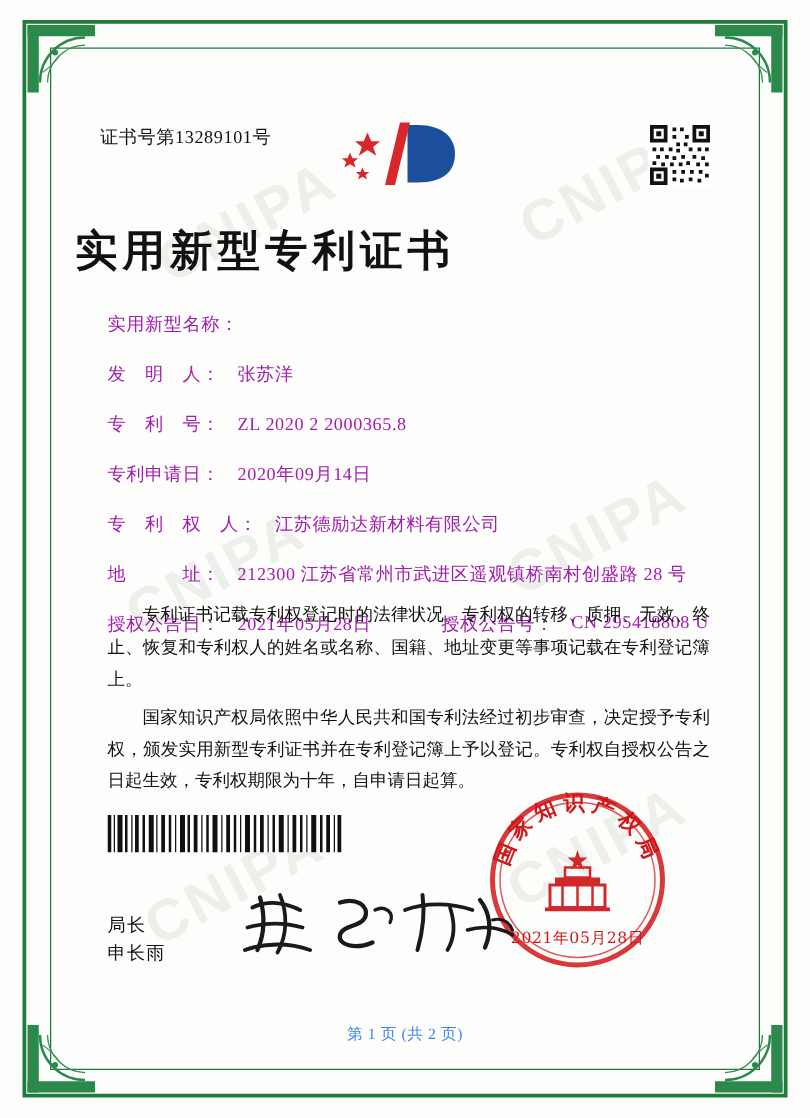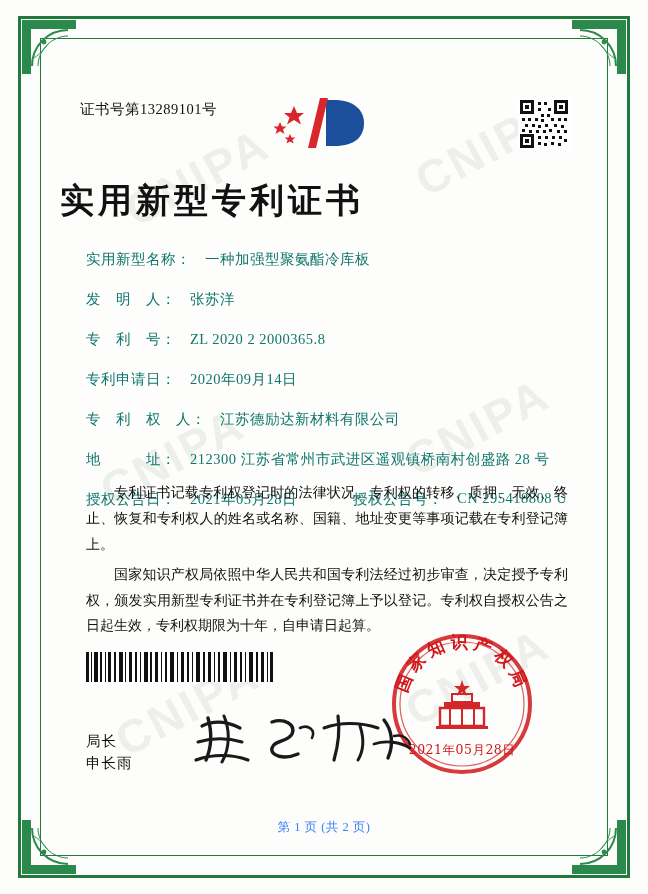--- a/index.html
+++ b/index.html
@@ -117,21 +117,21 @@
   .fields {
     position: absolute;
     left: 26px; right: 20px;
     top: 190px;
   }
   .field-row {
     display: flex;
     align-items: baseline;
     margin-bottom: 21px;
     font-size: 14.5px;
-    color: #0f766e;
+    color: #a21caf;
   }
   .field-label {
     white-space: nowrap;
     letter-spacing: 0.5px;
   }
   .field-value {
     margin-left: 14px;
     letter-spacing: 0.5px;
   }
   .field-row.two-col { justify-content: flex-start; }
@@ -318,21 +318,20 @@
           <rect x="46" y="41" width="3" height="3"></rect>
         </g>
       </svg>
     </div>
 
     <div class="doc-title">实用新型专利证书</div>
 
     <div class="fields">
       <div class="field-row">
         <span class="field-label">实用新型名称：</span>
-        <span class="field-value">一种加强型聚氨酯冷库板</span>
       </div>
       <div class="field-row">
         <span class="field-label">发　明　人：</span>
         <span class="field-value">张苏洋</span>
       </div>
       <div class="field-row">
         <span class="field-label">专　利　号：</span>
         <span class="field-value">ZL 2020 2 2000365.8</span>
       </div>
       <div class="field-row">

